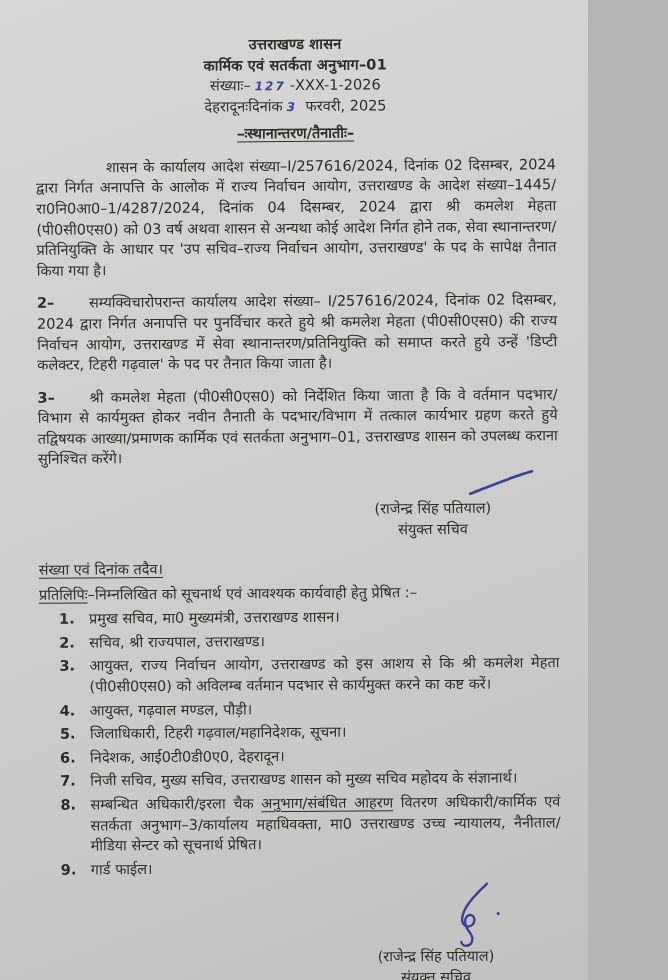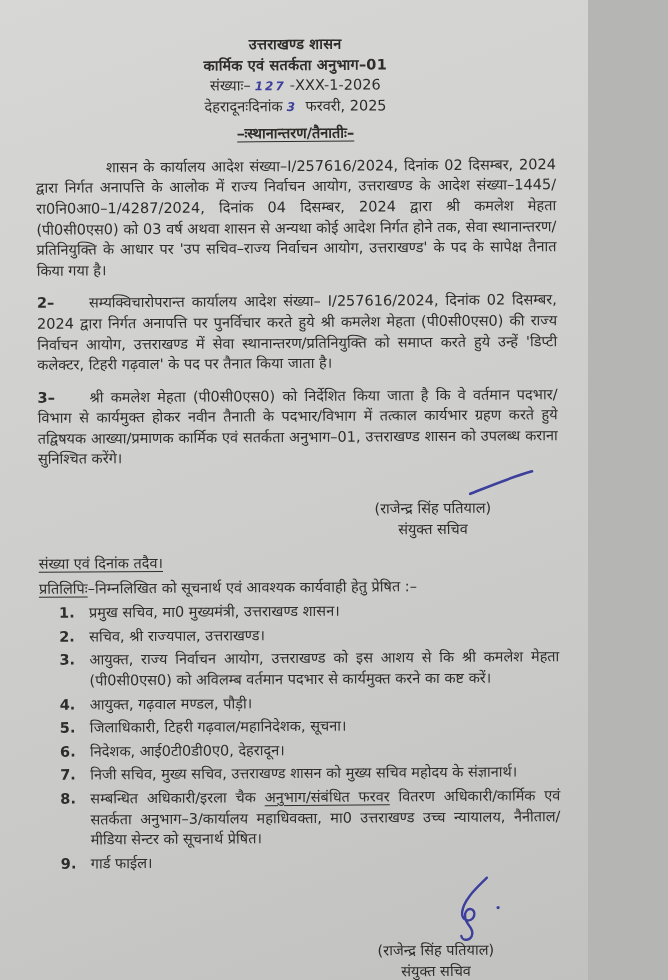--- a/index.html
+++ b/index.html
@@ -17,21 +17,21 @@
   .u{text-decoration:underline;text-underline-offset:3px;text-decoration-thickness:1.2px;}
   .ink{color:#3c3f9b;font-style:italic;font-size:12px;letter-spacing:2px;padding:0 4px;font-weight:bold;}
   .subject{margin-top:7px;font-weight:bold;}
   .para{margin:12px 0 0 0;text-align:justify;}
   .indent{text-indent:70px;}
   .pno{display:inline-block;width:52px;font-weight:bold;}
   .sig{width:235px;margin:2px 8px 0 auto;text-align:center;}
   .sig .sname{white-space:nowrap;}
   .stroke1{display:block;margin:0 12px 1px auto;}
   .stroke2{display:block;margin:0 48px -6px auto;}
-  .refline{margin-top:12px;width:fit-content;text-decoration:underline;}
+  .refline{margin-top:18px;width:fit-content;text-decoration:underline;}
   .copyhead{margin-top:4px;}
   .list{margin-top:4px;padding-left:20px;}
   .li{display:flex;margin-bottom:3px;text-align:justify;}
   .no{flex:0 0 30px;width:30px;font-weight:bold;}
   .txt{flex:1;}
   .sig2{margin-top:0;}
 </style>
 </head>
 <body>
 
@@ -89,21 +89,21 @@
       <div class="li">
           <span class="no">6.</span>
           <span class="txt">निदेशक, आई0टी0डी0ए0, देहरादून।</span>
         </div>
       <div class="li">
           <span class="no">7.</span>
           <span class="txt">निजी सचिव, मुख्य सचिव, उत्तराखण्ड शासन को मुख्य सचिव महोदय के संज्ञानार्थ।</span>
         </div>
       <div class="li">
           <span class="no">8.</span>
-          <span class="txt"><span>सम्बन्धित अधिकारी/इरला चैक </span><span class="u">अनुभाग/संबंधित फरवर</span><span> वितरण अधिकारी/कार्मिक एवं सतर्कता अनुभाग–3/कार्यालय महाधिवक्ता, मा0 उत्तराखण्ड उच्च न्यायालय, नैनीताल/मीडिया सेन्टर को सूचनार्थ प्रेषित।</span></span>
+          <span class="txt"><span>सम्बन्धित अधिकारी/इरला चैक </span><span class="u">अनुभाग/संबंधित आहरण</span><span> वितरण अधिकारी/कार्मिक एवं सतर्कता अनुभाग–3/कार्यालय महाधिवक्ता, मा0 उत्तराखण्ड उच्च न्यायालय, नैनीताल/मीडिया सेन्टर को सूचनार्थ प्रेषित।</span></span>
         </div>
       <div class="li">
           <span class="no">9.</span>
           <span class="txt">गार्ड फाईल।</span>
         </div>
     </div>
 
     <div class="sig sig2">
       <svg class="stroke2" width="62" height="72" viewBox="0 0 62 72">
         <path d="M44 4 C 34 14, 21 25, 19 38 C 18 47, 28 50, 31 42 C 33 35, 24 32, 22 40 C 20 50, 30 52, 29 60 C 28 67, 19 68, 18 62" stroke="#3c3f9b" stroke-width="2.4" fill="none" stroke-linecap="round"></path>

